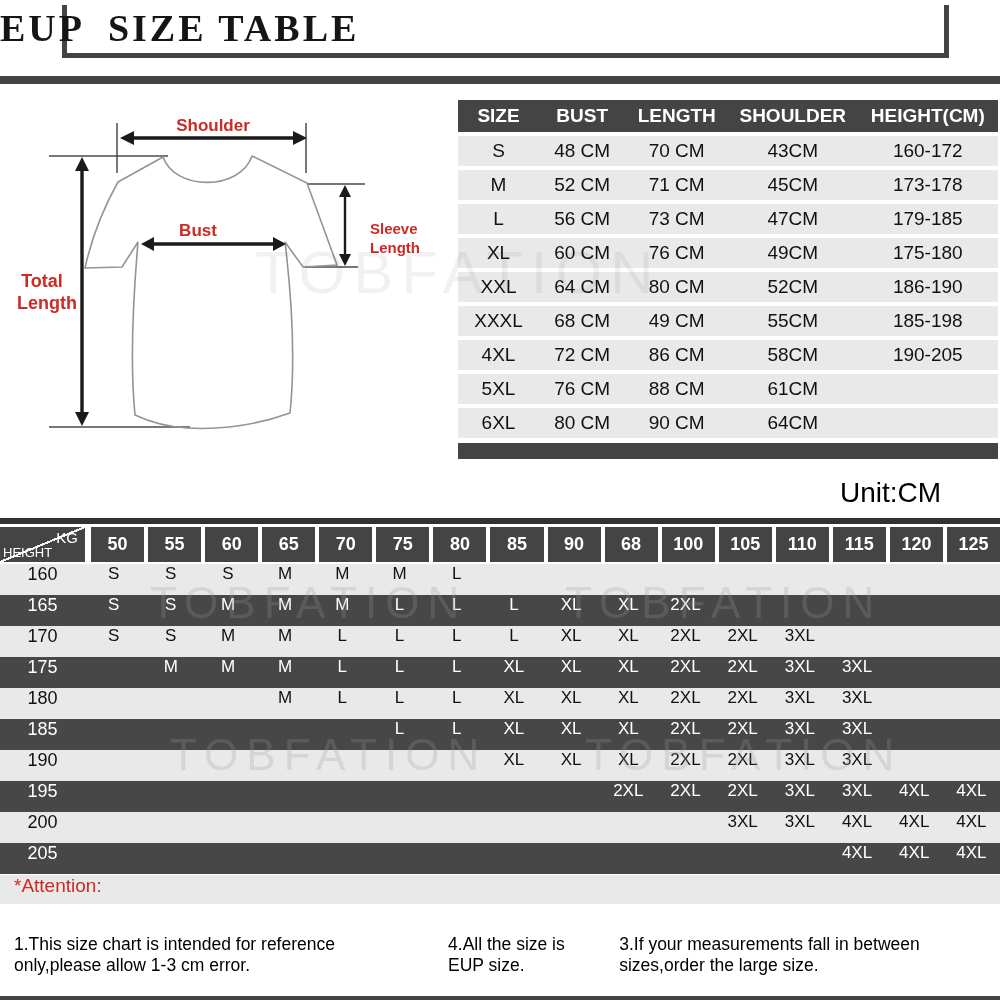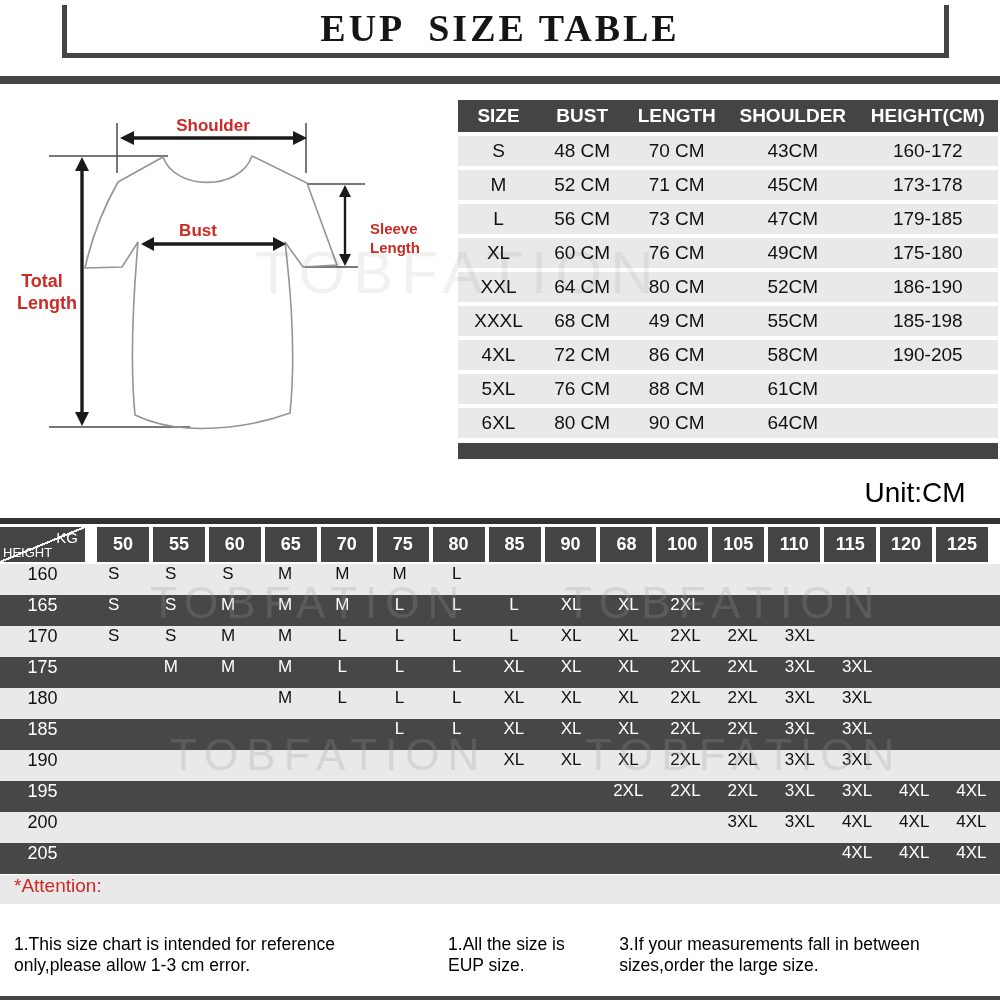--- a/index.html
+++ b/index.html
@@ -6,21 +6,21 @@
     --dark:#444444; --dark_row:#474747; --light_row:#e9e9e9; --red:#cc2a25; --ink:#111111;
   }
   *{margin:0;padding:0;box-sizing:border-box}
   html,body{background:#fff}
   body{font-family:"Liberation Sans",sans-serif;}
   .page{position:relative;width:1000px;height:1000px;background:#fff;overflow:hidden}
   .abs{position:absolute}
 
   
   .frame{background:var(--dark)}
-  .page-title{left:0;top:6px;width:1000px;text-align:center;
+  .page-title{left:0;top:6px;width:1000px;
     font-family:"Liberation Serif",serif;font-weight:600;font-size:38px;color:#151515;
     letter-spacing:3px;white-space:pre}
   .top-bar{left:0;top:76px;width:1000px;height:8px;background:var(--dark)}
 
   
   .diagram{left:0;top:95px}
   .dg-label{fill:var(--red);font-family:"Liberation Sans",sans-serif;font-weight:bold}
   .dg-outline{fill:none;stroke:#949494;stroke-width:1.6}
   .dg-guide{stroke:#4a4a4a;stroke-width:1.5}
   .dg-arrow{stroke:#1a1a1a;stroke-width:3.4}
@@ -37,32 +37,32 @@
   .st-cell:nth-child(1){width:15%}
   .st-cell:nth-child(2){width:16%}
   .st-cell:nth-child(3){width:19%}
   .st-cell:nth-child(4){width:24%}
   .st-cell:nth-child(5){width:26%}
   .st-footer{left:458px;top:443px;width:540px;height:16px;background:var(--dark)}
 
   
   .rec-bar{left:283px;top:476px;width:426px;height:36px;background:var(--dark);
     color:#fff;font-size:20px;display:flex;align-items:center;justify-content:center}
-  .unit-label{left:840px;top:477px;width:150px;font-size:28px;color:#000;text-align:center}
+  .unit-label{left:840px;top:477px;width:150px;font-size:28px;color:#000;text-align:left}
   .divider{left:0;top:518px;width:1000px;height:6px;background:#323232}
 
   
   .matrix{left:0;top:527px;width:1000px}
   .matrix-header{display:flex;height:35px;margin-bottom:2px}
   .corner{position:relative;width:85px;background-color:var(--dark);
     background-image:linear-gradient(to bottom right,transparent calc(50% - 1px),
       #f5f5f5 calc(50% - 1px),#f5f5f5 calc(50% + 1px),transparent calc(50% + 1px))}
   .corner-kg{position:absolute;top:2px;right:7px;color:#fff;font-size:15px}
   .corner-height{position:absolute;bottom:2px;left:3px;color:#fff;font-size:13px}
-  .kg-wrap{flex:1;display:flex;gap:4px;margin-left:12px;padding-right:12px}
+  .kg-wrap{flex:1;display:flex;gap:4px;margin-left:6px;padding-right:0}
   .kg-box{flex:1;background:var(--dark);color:#fff;font-size:18px;font-weight:700;
     display:flex;align-items:center;justify-content:center}
   .mx-row{display:flex;height:31px;align-items:flex-start;font-size:17px}
   .mx-light{background:var(--light_row);color:var(--ink)}
   .mx-dark{background:var(--dark_row);color:#fff}
   .mx-hcell{width:85px;text-align:center;font-size:18px}
   .mx-cell{flex:1;text-align:center}
 
   
   .attention-band{left:0;top:875px;width:1000px;height:29px;background:var(--light_row);
@@ -423,21 +423,21 @@
           <div class="mx-cell">4XL</div>
         </div>
       </div>
   </div>
 
   <div class="abs attention-band">
     <span class="attention-label">*Attention:</span>
   </div>
   <div class="abs notes">
       <div class="note-line">1.This size chart is intended for reference only,please allow 1-3 cm error.</div>
-      <div class="note-line">1.All the size is EUP size.</div>
+      <div class="note-line">4.All the size is EUP size.</div>
       <div class="note-line">3.If your measurements fall in between sizes,order the large size.</div>
     </div>
   <div class="abs bottom-bar"></div>
 
 <div class="wm" style="left: 255px; top: 238px; font-size: 60px; opacity: 0.05; color: rgb(0, 0, 0);">TOBFATION</div>
     <div class="wm" style="left: 150px; top: 578px; font-size: 44px; opacity: 0.24; color: rgb(154, 154, 154);">TOBFATION</div>
     <div class="wm" style="left: 565px; top: 578px; font-size: 44px; opacity: 0.24; color: rgb(154, 154, 154);">TOBFATION</div>
     <div class="wm" style="left: 170px; top: 730px; font-size: 44px; opacity: 0.24; color: rgb(154, 154, 154);">TOBFATION</div>
     <div class="wm" style="left: 585px; top: 730px; font-size: 44px; opacity: 0.24; color: rgb(154, 154, 154);">TOBFATION</div>
   </div>

